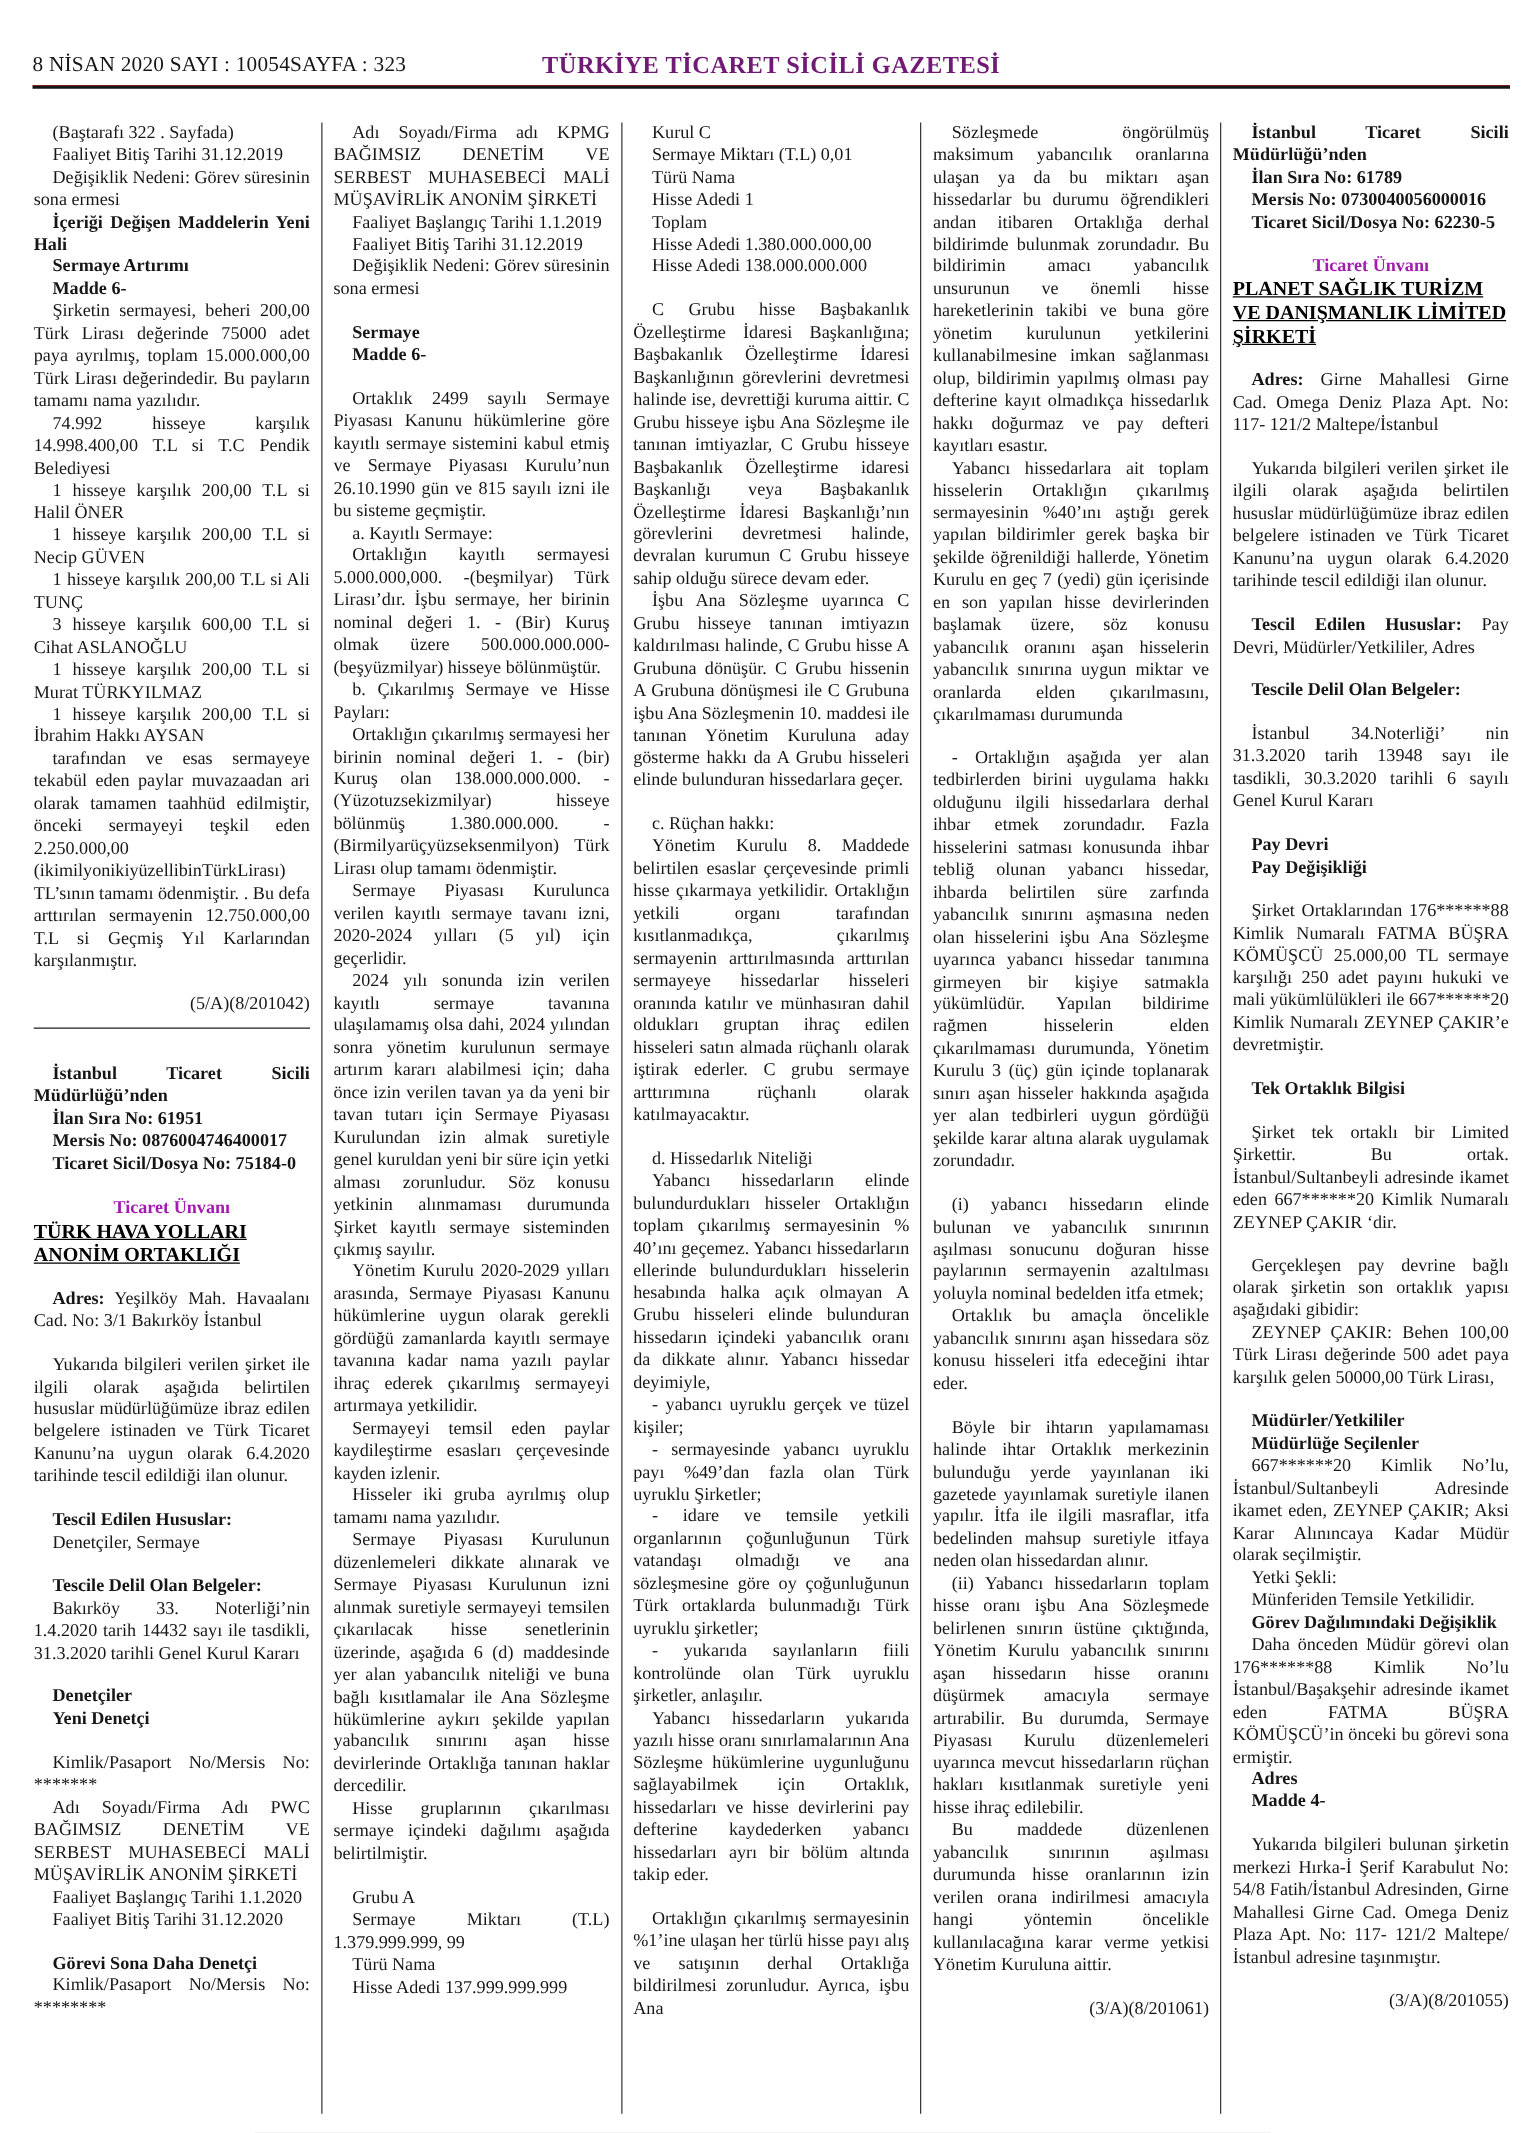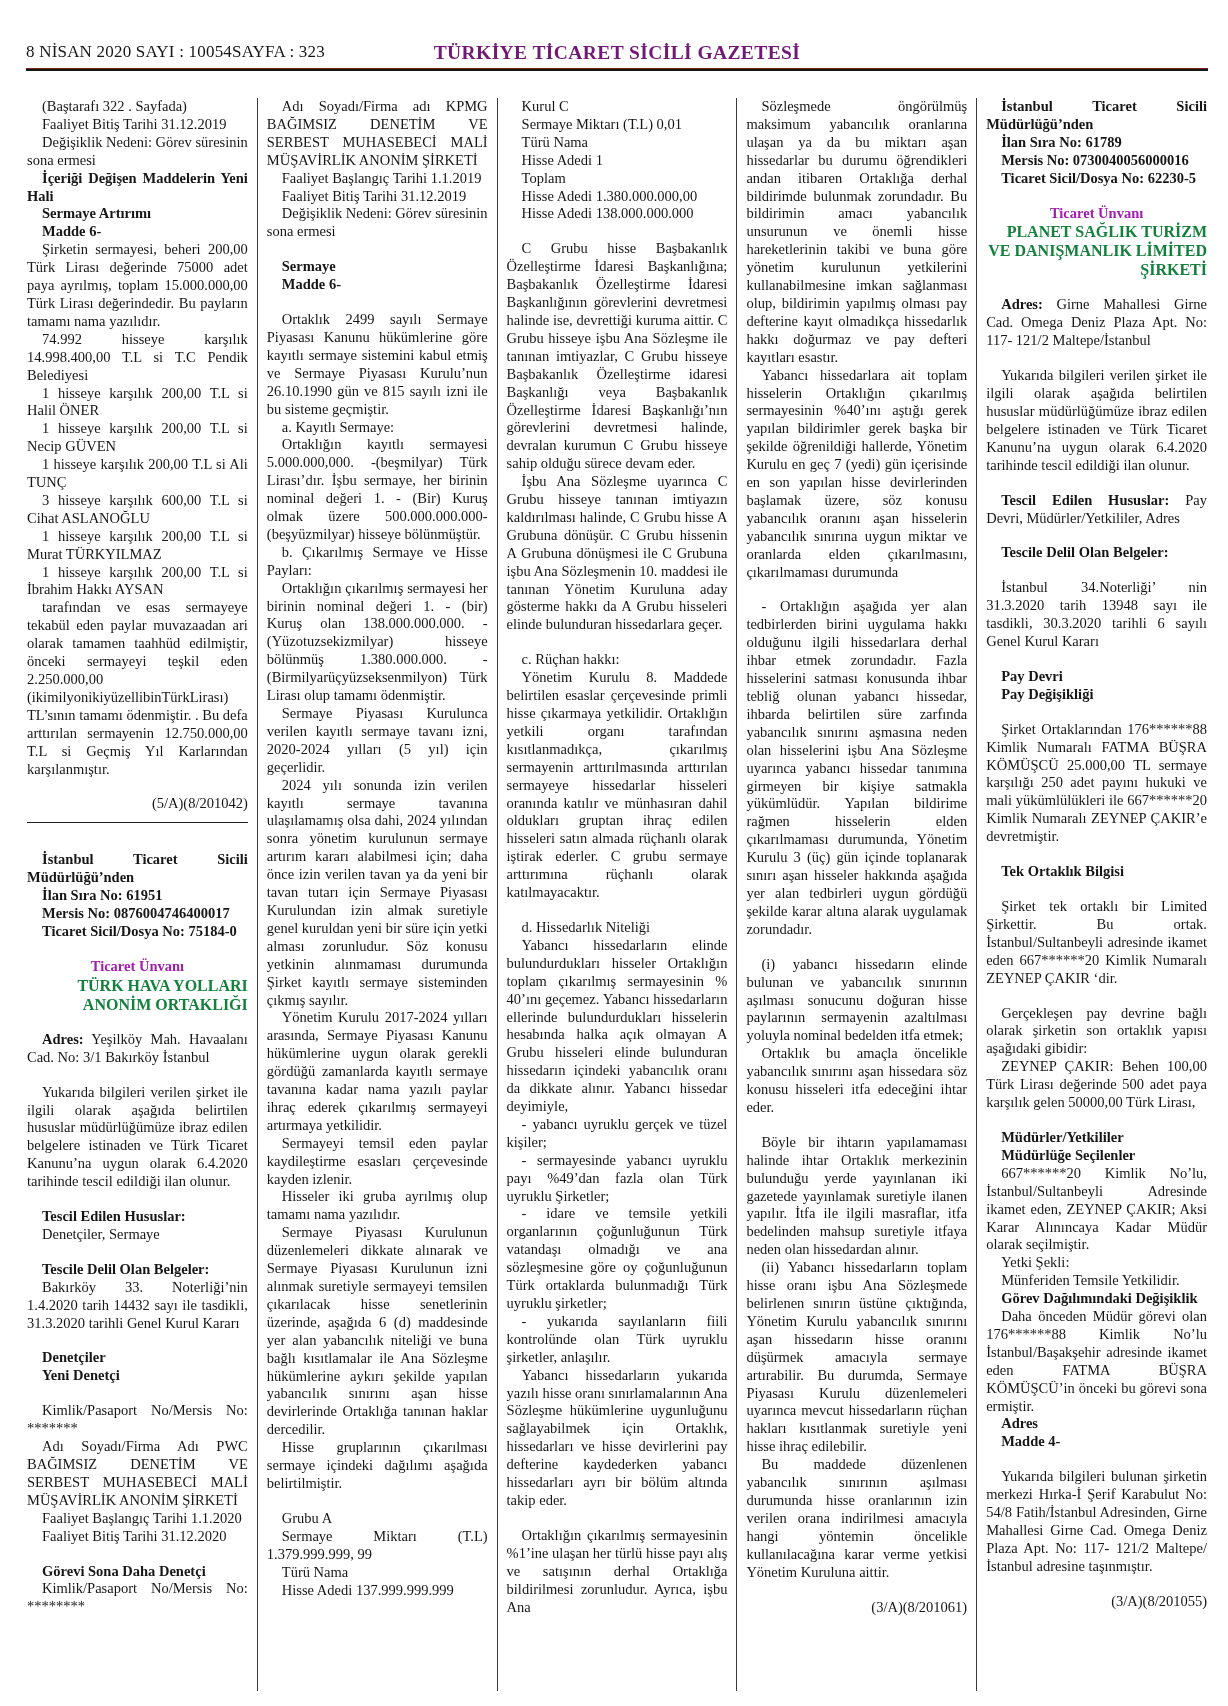--- a/index.html
+++ b/index.html
@@ -31,21 +31,21 @@
   }
   .col:first-child{padding-left:1px;}
   .col:last-child{border-right:none;padding-right:1px;}
   .p,.bold,.mixed,.right,.redlabel,.redtitle{margin:0;}
   .p{text-indent:15px;}
   .bold{font-weight:bold;text-indent:15px;}
   .mixed{text-indent:15px;}
   .mixed .lead{font-weight:bold;}
   .right{text-align:right;text-indent:0;}
   .redlabel{color:#a21caf;font-weight:bold;text-align:center;text-indent:0;}
-  .redtitle{color:#15803d;font-weight:bold;text-align:right;text-indent:0;font-size:16px;line-height:19px;}
+  .redtitle{color:#000000;font-weight:bold;text-align:left;text-indent:0;font-size:16px;line-height:19px;text-decoration:underline;}
   .gap{height:17px;}
   hr.hr{border:none;border-top:1px solid #1f1f1f;margin:9px 0 11px 0;}
 </style>
 </head>
 <body>
 
 <div class="page">
   <div class="header">
     <span class="issue">8 NİSAN 2020 SAYI : 10054</span>
     <span class="masthead">TÜRKİYE TİCARET SİCİLİ GAZETESİ</span>
@@ -111,21 +111,21 @@
         <p class="bold">Sermaye</p>
         <p class="bold">Madde 6-</p>
         <div class="gap"></div>
         <p class="p">Ortaklık 2499 sayılı Sermaye Piyasası Kanunu hükümlerine göre kayıtlı sermaye sistemini kabul etmiş ve Sermaye Piyasası Kurulu’nun 26.10.1990 gün ve 815 sayılı izni ile bu sisteme geçmiştir.</p>
         <p class="p">a. Kayıtlı Sermaye:</p>
         <p class="p">Ortaklığın kayıtlı sermayesi 5.000.000,000. -(beşmilyar) Türk Lirası’dır. İşbu sermaye, her birinin nominal değeri 1. - (Bir) Kuruş olmak üzere 500.000.000.000-(beşyüzmilyar) hisseye bölünmüştür.</p>
         <p class="p">b. Çıkarılmış Sermaye ve Hisse Payları:</p>
         <p class="p">Ortaklığın çıkarılmış sermayesi her birinin nominal değeri 1. - (bir) Kuruş olan 138.000.000.000. - (Yüzotuzsekizmilyar) hisseye bölünmüş 1.380.000.000. - (Birmilyarüçyüzseksenmilyon) Türk Lirası olup tamamı ödenmiştir.</p>
         <p class="p">Sermaye Piyasası Kurulunca verilen kayıtlı sermaye tavanı izni, 2020-2024 yılları (5 yıl) için geçerlidir.</p>
         <p class="p">2024 yılı sonunda izin verilen kayıtlı sermaye tavanına ulaşılamamış olsa dahi, 2024 yılından sonra yönetim kurulunun sermaye artırım kararı alabilmesi için; daha önce izin verilen tavan ya da yeni bir tavan tutarı için Sermaye Piyasası Kurulundan izin almak suretiyle genel kuruldan yeni bir süre için yetki alması zorunludur. Söz konusu yetkinin alınmaması durumunda Şirket kayıtlı sermaye sisteminden çıkmış sayılır.</p>
-        <p class="p">Yönetim Kurulu 2017-2024 yılları arasında, Sermaye Piyasası Kanunu hükümlerine uygun olarak gerekli gördüğü zamanlarda kayıtlı sermaye tavanına kadar nama yazılı paylar ihraç ederek çıkarılmış sermayeyi artırmaya yetkilidir.</p>
+        <p class="p">Yönetim Kurulu 2020-2029 yılları arasında, Sermaye Piyasası Kanunu hükümlerine uygun olarak gerekli gördüğü zamanlarda kayıtlı sermaye tavanına kadar nama yazılı paylar ihraç ederek çıkarılmış sermayeyi artırmaya yetkilidir.</p>
         <p class="p">Sermayeyi temsil eden paylar kaydileştirme esasları çerçevesinde kayden izlenir.</p>
         <p class="p">Hisseler iki gruba ayrılmış olup tamamı nama yazılıdır.</p>
         <p class="p">Sermaye Piyasası Kurulunun düzenlemeleri dikkate alınarak ve Sermaye Piyasası Kurulunun izni alınmak suretiyle sermayeyi temsilen çıkarılacak hisse senetlerinin üzerinde, aşağıda 6 (d) maddesinde yer alan yabancılık niteliği ve buna bağlı kısıtlamalar ile Ana Sözleşme hükümlerine aykırı şekilde yapılan yabancılık sınırını aşan hisse devirlerinde Ortaklığa tanınan haklar dercedilir.</p>
         <p class="p">Hisse gruplarının çıkarılması sermaye içindeki dağılımı aşağıda belirtilmiştir.</p>
         <div class="gap"></div>
         <p class="p">Grubu A</p>
         <p class="p">Sermaye Miktarı (T.L) 1.379.999.999, 99</p>
         <p class="p">Türü Nama</p>
         <p class="p">Hisse Adedi 137.999.999.999</p>
       </div>

